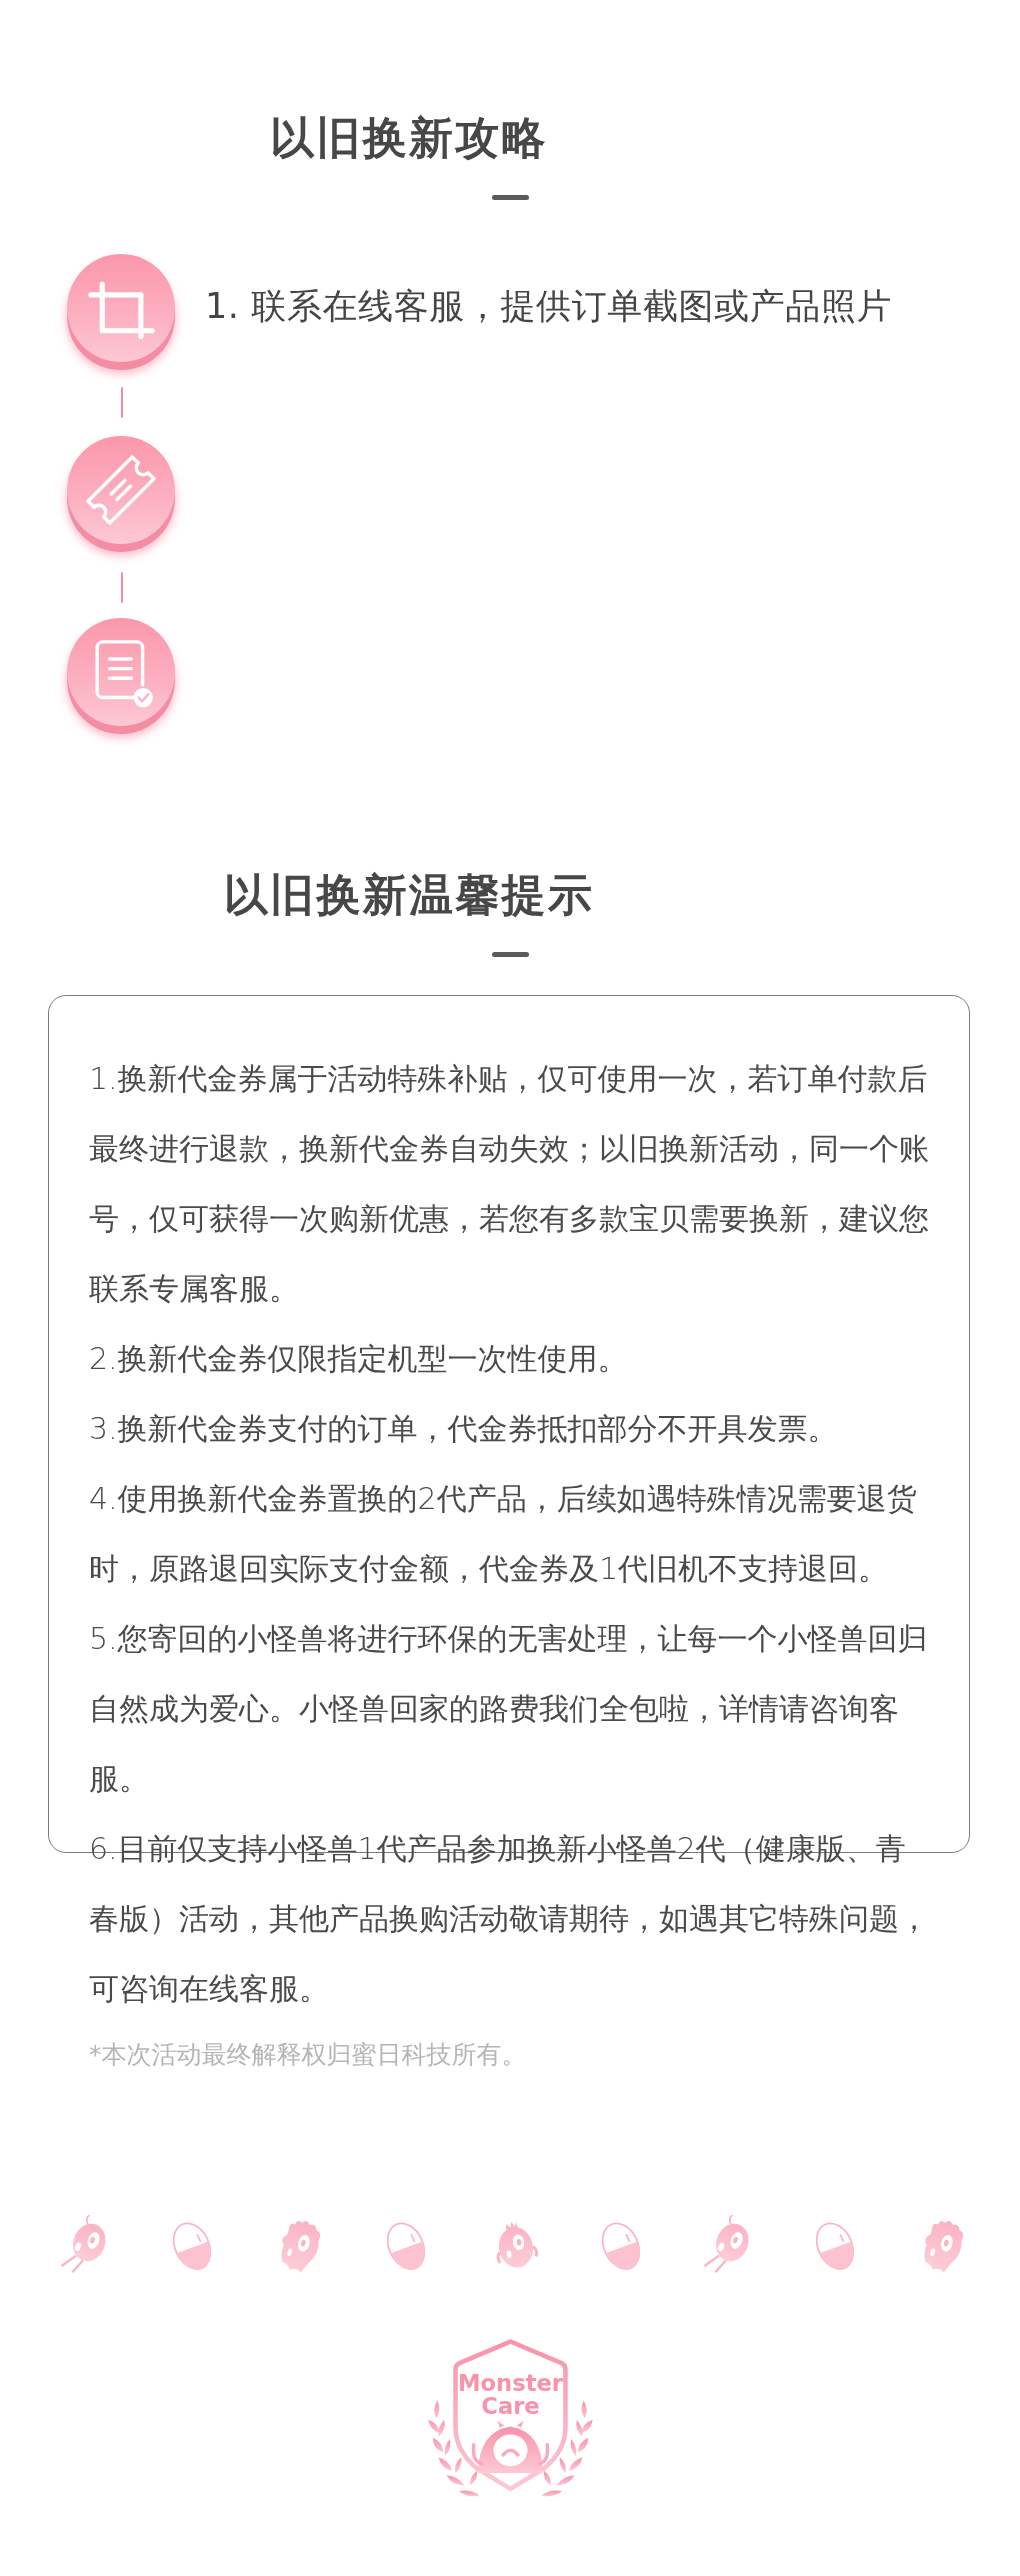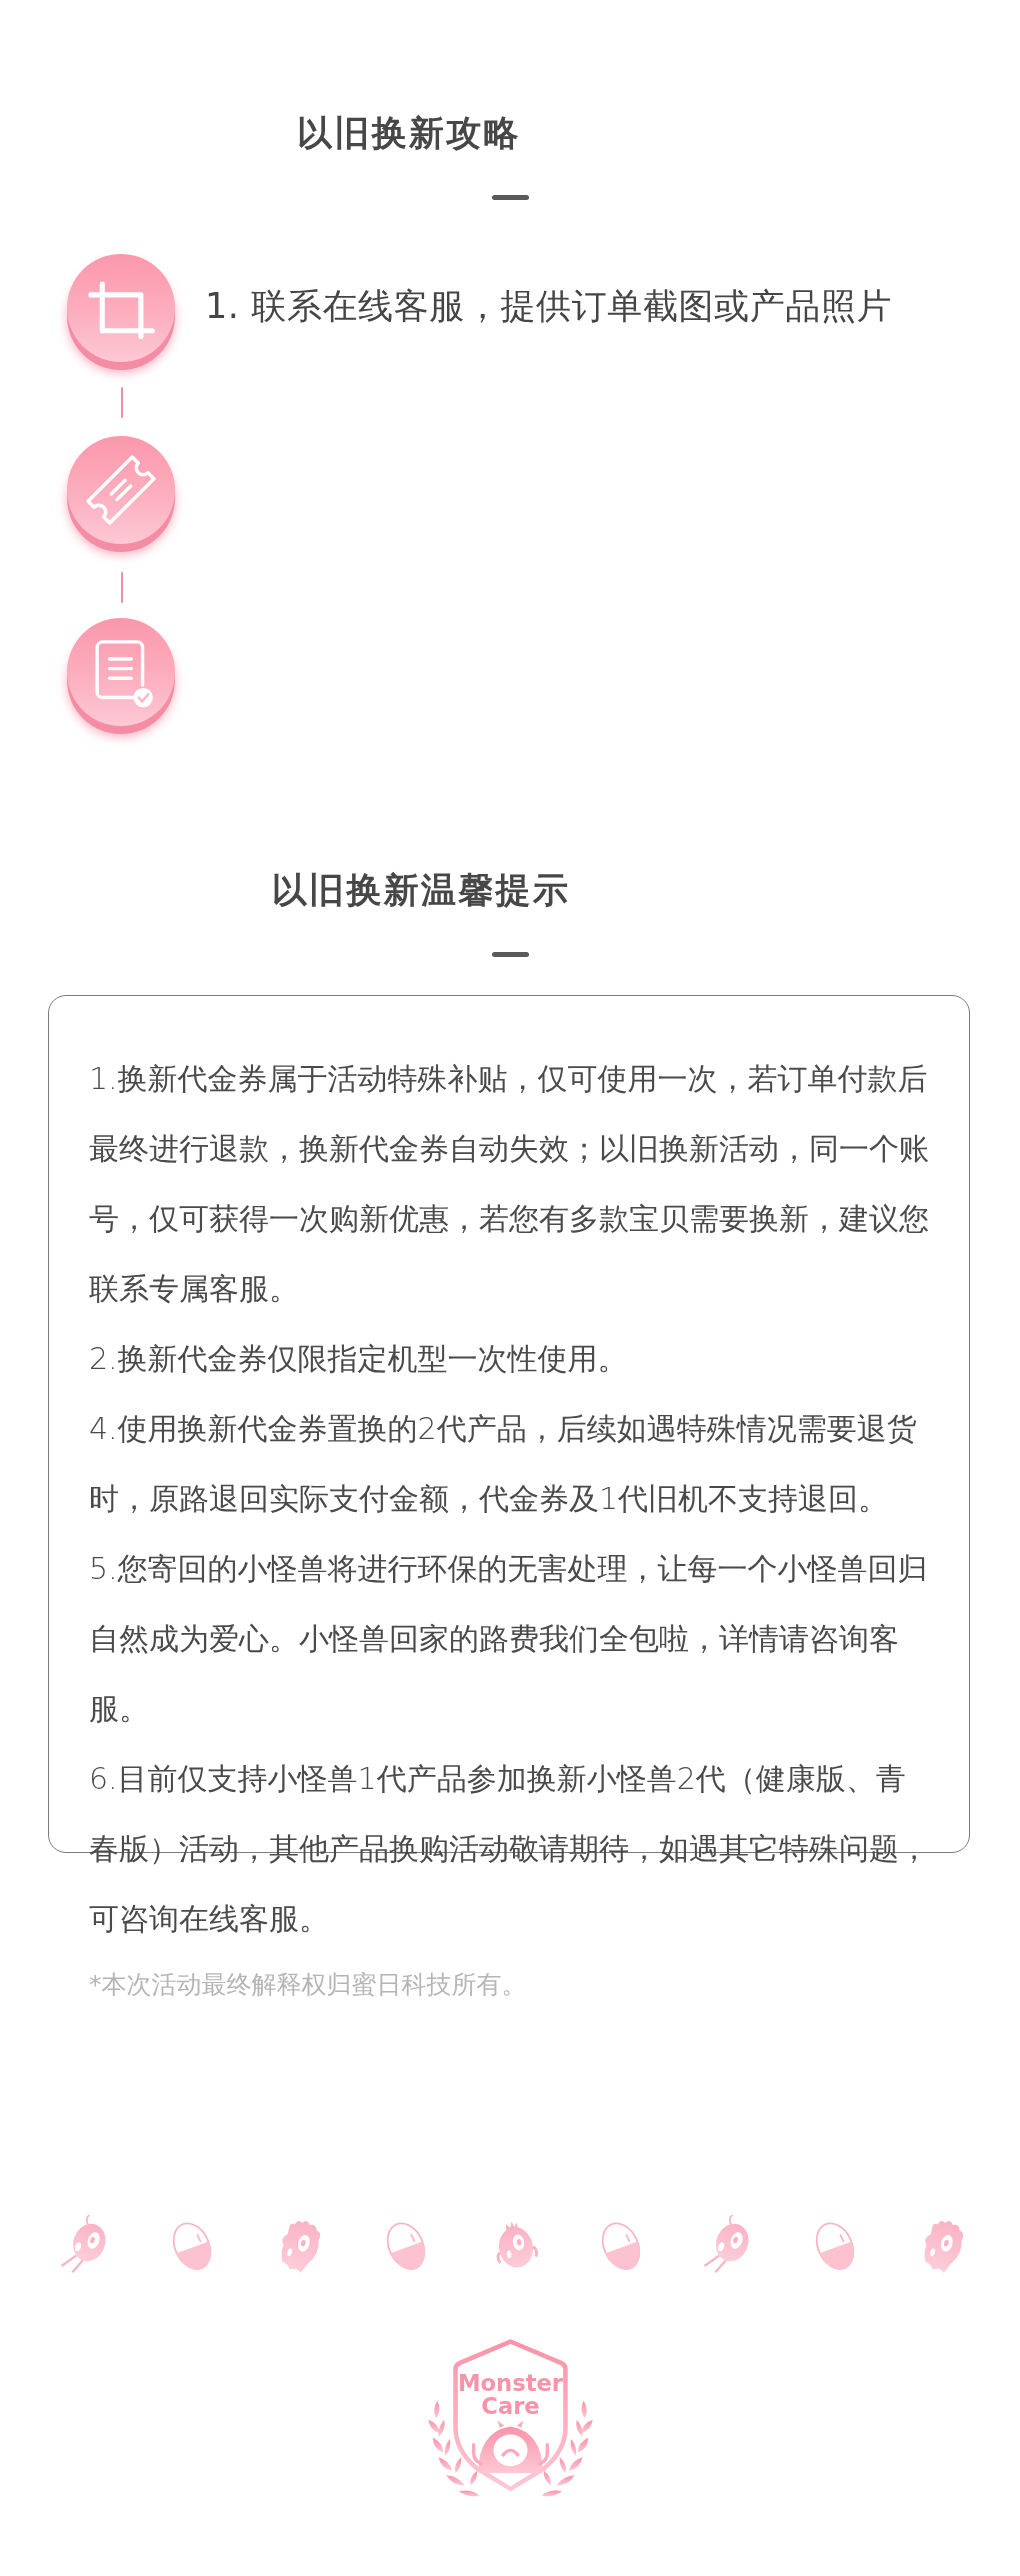--- a/index.html
+++ b/index.html
@@ -1,20 +1,20 @@
 <!DOCTYPE html>
 <html style="font-size:9px"><head>
 <meta charset="utf-8">
 <style>
   html, body { margin: 0; padding: 0; background: #ffffff; }
   body { width: 1021px; height: 2576px; position: relative; overflow: hidden;
          font-family: "DejaVu Sans", "Liberation Sans", sans-serif; color: #444; }
 
   .section-title { position: absolute; left: 0; width: 818px; text-align: center;
-                   font-size: 35px; font-weight: bold; color: #474747; letter-spacing: 2.3px; line-height: 1; }
+                   font-size: 44px; font-weight: bold; color: #474747; letter-spacing: 2.3px; line-height: 1; }
   .title-bar { position: absolute; left: 492px; width: 37px; height: 5.1px; border-radius: 2.8px; background: #5a5a5a; }
 
   
   .step { position: absolute; left: 0; width: 1021px; height: 125px; text-align: right; }
   .step-icon { position: absolute; left: 67px; top: 0; width: 108px; height: 116px; }
   .disc-edge { position: absolute; left: 0; top: 8px; width: 108px; height: 108px; border-radius: 50%;
                background: #f48ca4; box-shadow: 0 4.5px 9px rgba(240,120,150,0.35), 0 0 10.2px rgba(255,170,190,0.45); }
   .disc-face { position: absolute; left: 0; top: 0; width: 108px; height: 108px; border-radius: 50%;
                background: linear-gradient(180deg, #fb97ab 0%, #fcafbf 55%, #fdc8d4 100%); }
   .disc-face svg { position: absolute; left: 0; top: 0; }
@@ -84,27 +84,28 @@
           <path d="M75 89 H113"></path>
           <path d="M75 106 H113"></path>
         </g>
         <circle cx="134" cy="140" r="17" fill="#ffffff"></circle>
         <path d="M126 140 L132 147 L143 134" fill="none" stroke="#fcb2c2" stroke-width="4" stroke-linecap="round" stroke-linejoin="round"></path>
       </svg>
     </div>
   </div>
 </div>
 
-<div class="section-title" style="top:873px;padding-left:12px;">以旧换新温馨提示</div>
+<div class="section-title" style="top:873px;">以旧换新温馨提示</div>
 <div class="title-bar" style="top:952px;"></div>
 
 <div class="tips-box">
   <div class="tips-content">
     <p class="tip">1.换新代金券属于活动特殊补贴，仅可使用一次，若订单付款后最终进行退款，换新代金券自动失效；以旧换新活动，同一个账号，仅可获得一次购新优惠，若您有多款宝贝需要换新，建议您联系专属客服。</p>
     <p class="tip">2.换新代金券仅限指定机型一次性使用。</p>
+    <p class="tip">3.换新代金券支付的订单，代金券抵扣部分不开具发票。</p>
     <p class="tip">4.使用换新代金券置换的2代产品，后续如遇特殊情况需要退货时，原路退回实际支付金额，代金券及1代旧机不支持退回。</p>
     <p class="tip">5.您寄回的小怪兽将进行环保的无害处理，让每一个小怪兽回归自然成为爱心。小怪兽回家的路费我们全包啦，详情请咨询客服。</p>
     <p class="tip">6.目前仅支持小怪兽1代产品参加换新小怪兽2代（健康版、青春版）活动，其他产品换购活动敬请期待，如遇其它特殊问题，可咨询在线客服。</p>
     <p class="tip-note">*本次活动最终解释权归蜜日科技所有。</p>
   </div>
 </div>
 
 <div class="deco-row">
 
   <svg class="deco" viewBox="0 0 110 110">

